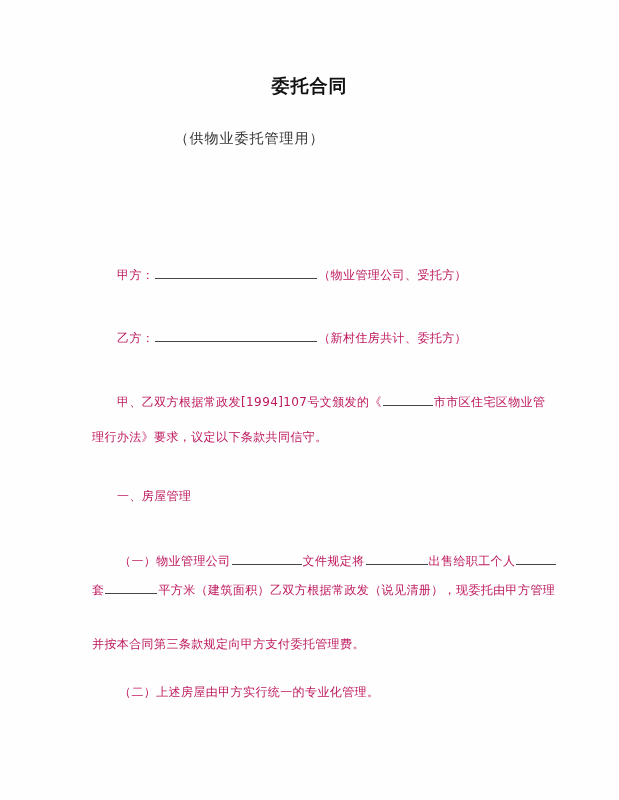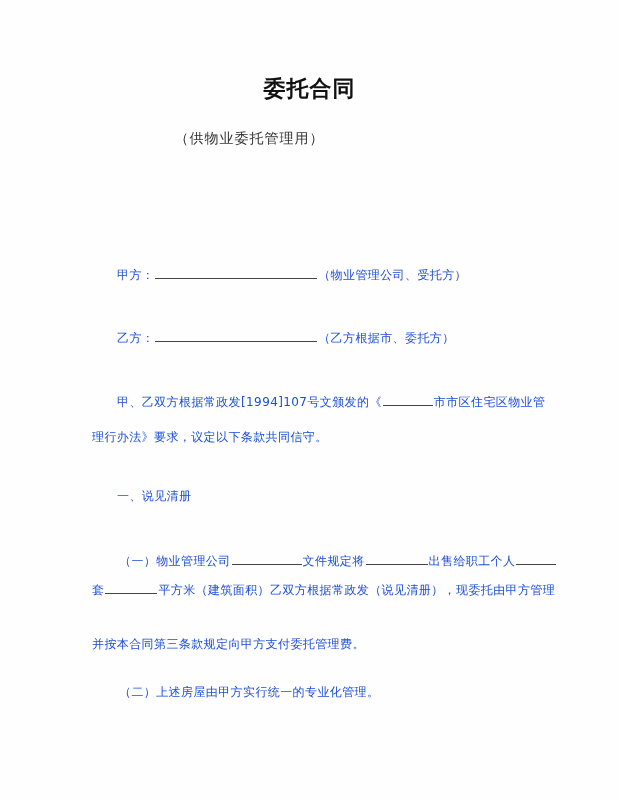--- a/index.html
+++ b/index.html
@@ -13,33 +13,33 @@
       position: relative;
       overflow: hidden;
       font-family: "DejaVu Sans", "Liberation Sans", sans-serif;
       color: #222;
       font-size: 12px;
     }
     .abs { position: absolute; white-space: nowrap; }
     .title {
       left: 0; width: 619px; text-align: center;
       top: 74px;
-      font-size: 22px;
+      font-size: 18px;
       font-weight: bold;
       color: #111;
       letter-spacing: 1px;
     }
     .subtitle {
       left: 0; width: 499px; text-align: center;
       top: 130px;
       font-size: 14px;
       color: #333;
       letter-spacing: 1px;
     }
-    .line { font-size: 12px; color: #1d4ed8; letter-spacing: 0.4px; }
+    .line { font-size: 12px; color: #be185d; letter-spacing: 0.4px; }
     .blank {
       display: inline-block;
       border-bottom: 1px solid #444;
       height: 12px;
       vertical-align: baseline;
       margin: 0 1px;
     }
   </style>
 </head>
 <body>
@@ -48,29 +48,29 @@
 
   <div class="abs title">委托合同</div>
 
   <div class="abs subtitle">（供物业委托管理用）</div>
 
   <div class="abs line" style="left:117px; top:266px;">
     <span>甲方：</span><span class="blank" style="width:162px;"></span><span>（物业管理公司、受托方）</span>
   </div>
 
   <div class="abs line" style="left:117px; top:329px;">
-    <span>乙方：</span><span class="blank" style="width:162px;"></span><span>（乙方根据市、委托方）</span>
+    <span>乙方：</span><span class="blank" style="width:162px;"></span><span>（新村住房共计、委托方）</span>
   </div>
 
   <div class="abs line" style="left:117px; top:393px;">
     <span>甲、乙双方根据常政发[1994]107号文颁发的《</span><span class="blank" style="width:50px;"></span><span>市市区住宅区物业管</span>
   </div>
   <div class="abs line" style="left:92px; top:429px;">理行办法》要求，议定以下条款共同信守。</div>
 
-  <div class="abs line" style="left:117px; top:488px;">一、说见清册</div>
+  <div class="abs line" style="left:117px; top:488px;">一、房屋管理</div>
 
   <div class="abs line" style="left:119px; top:552px;">
     <span>（一）物业管理公司</span><span class="blank" style="width:70px;"></span><span>文件规定将</span><span class="blank" style="width:62px;"></span><span>出售给职工个人</span><span class="blank" style="width:40px;"></span>
   </div>
   <div class="abs line" style="left:92px; top:581px;">
     <span>套</span><span class="blank" style="width:52px;"></span><span>平方米（建筑面积）乙双方根据常政发（说见清册），现委托由甲方管理</span>
   </div>
   <div class="abs line" style="left:92px; top:636px;">并按本合同第三条款规定向甲方支付委托管理费。</div>
 
   <div class="abs line" style="left:119px; top:676px;margin-top:8px;">（二）上述房屋由甲方实行统一的专业化管理。</div>

